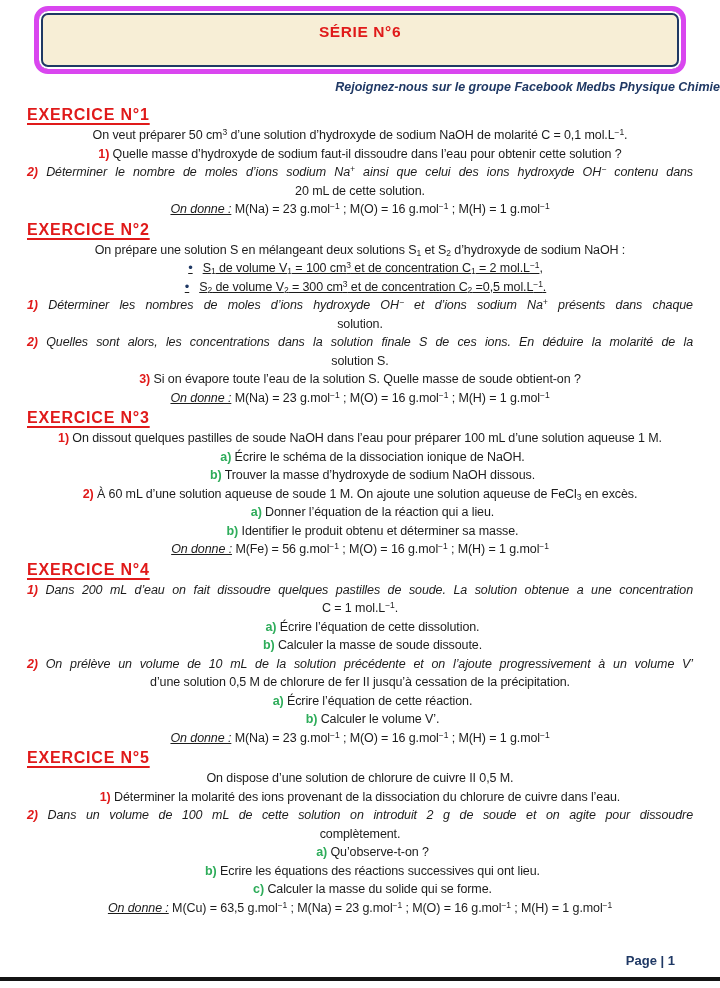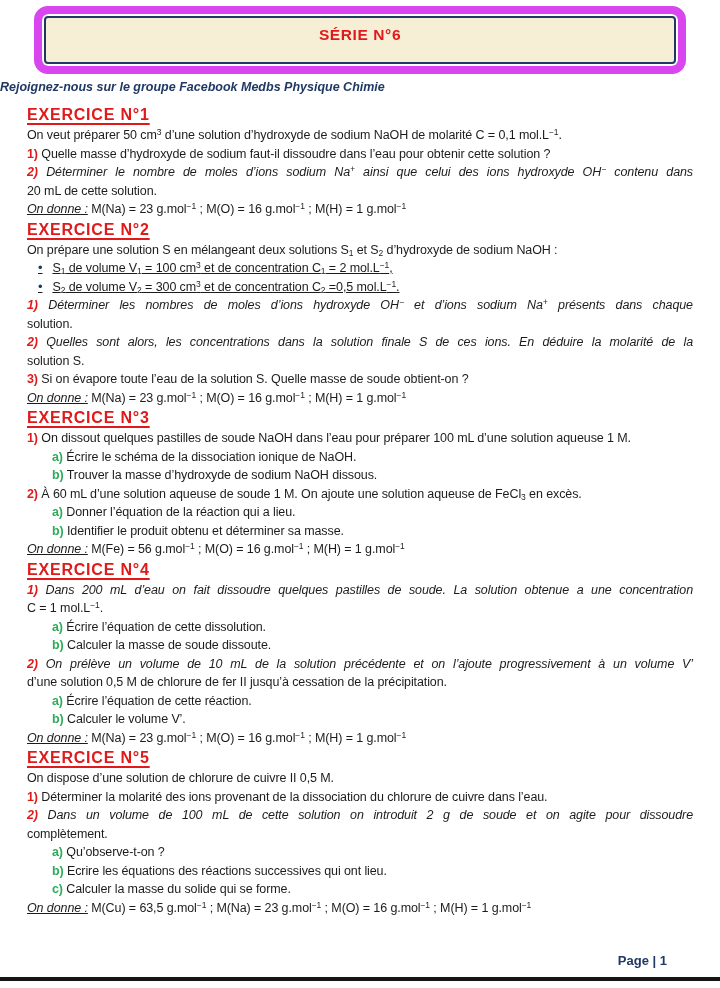--- a/index.html
+++ b/index.html
@@ -4,63 +4,64 @@
 <style>
   * { margin: 0; padding: 0; box-sizing: border-box; }
   html, body { background: #ffffff; }
   body { width: 720px; height: 988px; font-family: "Liberation Sans", sans-serif; }
   .page { position: relative; width: 720px; height: 988px; background: #ffffff; overflow: hidden; }
 
   
   .header-box {
     position: absolute; left: 34px; top: 6px; width: 652px; height: 68px;
     background: #f7eed6;
-    border: 8px solid #d946ef;
+    border: 5px solid #d946ef;
     border-radius: 14px;
     box-shadow: inset 0 0 0 2px #ffffff, inset 0 0 0 4px #1f3864;
     text-align: center; padding-top: 11px;
   }
   .ht1, .ht2 {
     color: #e01a1a; font-weight: bold; font-size: 15.5px; line-height: 20px; letter-spacing: 0.6px;
   }
 
   .fb-line {
     position: absolute; top: 80px; left: 0; width: 100%;
-    text-align: left; color: #1f3864; font-weight: bold; font-style: italic; font-size: 12.5px;
+    text-align: right; color: #1f3864; font-weight: bold; font-style: italic; font-size: 12.5px;
   }
 
   .content { position: absolute; top: 104px; left: 27px; width: 666px; }
 
   .ex-title {
     color: #e01a1a; font-weight: bold; font-size: 16px; line-height: 20px;
     letter-spacing: 0.8px; margin: 1px 0 1px 0;
     text-decoration: underline; text-decoration-thickness: 2px; text-underline-offset: 3px;
     display: inline-block;
   }
   .exercise { display: block; }
 
   .line {
     font-size: 12.5px; line-height: 18.5px; color: #1c1c1c; letter-spacing: -0.1px;
     white-space: normal;
+    text-align: center;
   }
   .line.justify { text-align: justify; text-align-last: justify; font-style: italic; }
   .line.indent { padding-left: 25px; }
   .line.bullet { padding-left: 11px; text-decoration: underline; }
   .dot { color: #1f3864; margin-right: 10px; font-size: 13px; }
 
   .mk-red   { color: #e01a1a; font-weight: bold; }
   .mk-green { color: #2eac5a; font-weight: bold; }
   .mk-u     { text-decoration: underline; font-style: italic; }
 
   sup, sub { font-size: 68%; line-height: 0; position: relative; vertical-align: baseline; }
   sup { top: -0.45em; }
   sub { top: 0.28em; }
 
   .page-num {
-    position: absolute; right: 53px; bottom: 20px;
+    position: absolute; right: 45px; bottom: 20px;
     color: #1f3864; font-weight: bold; font-size: 13px;
   }
   .bottom-bar {
     position: absolute; left: 0; bottom: 7px; width: 100%; height: 4px; background: #141414;
   }
 </style>
 </head>
 <body>
 
 <div class="page">

